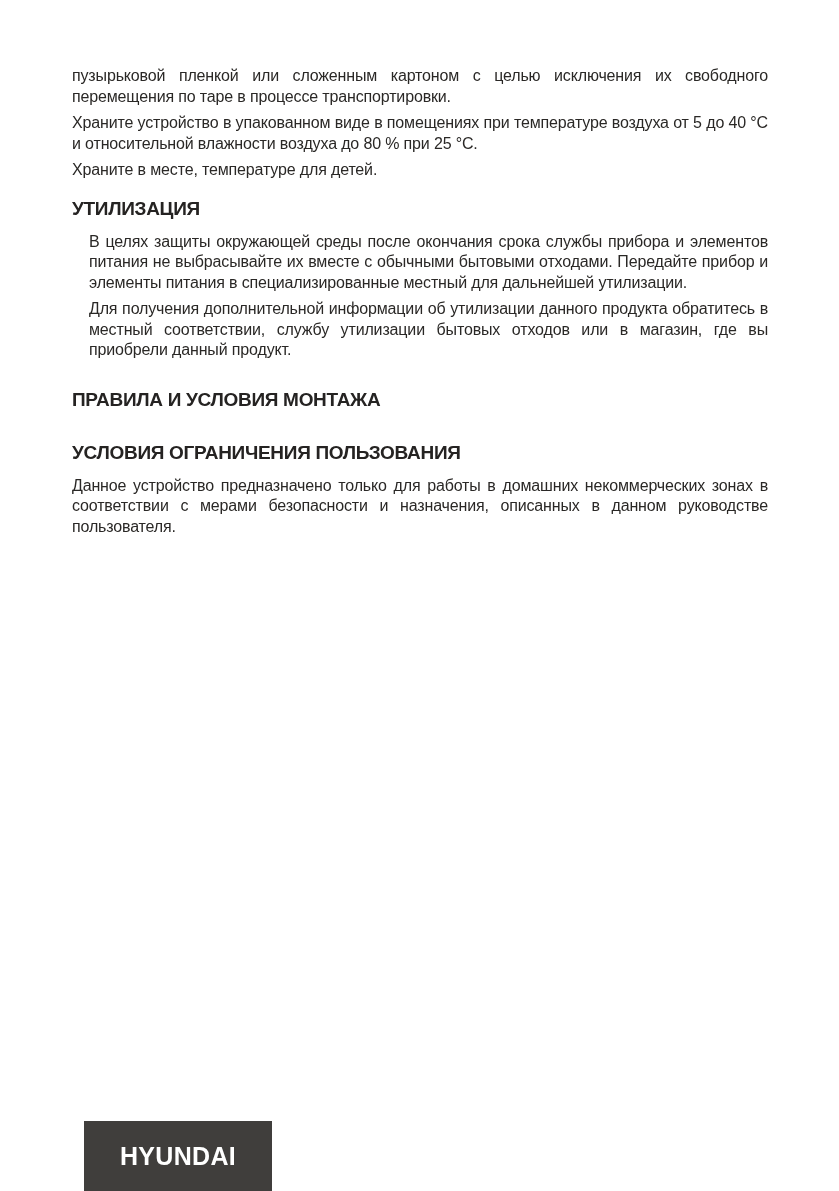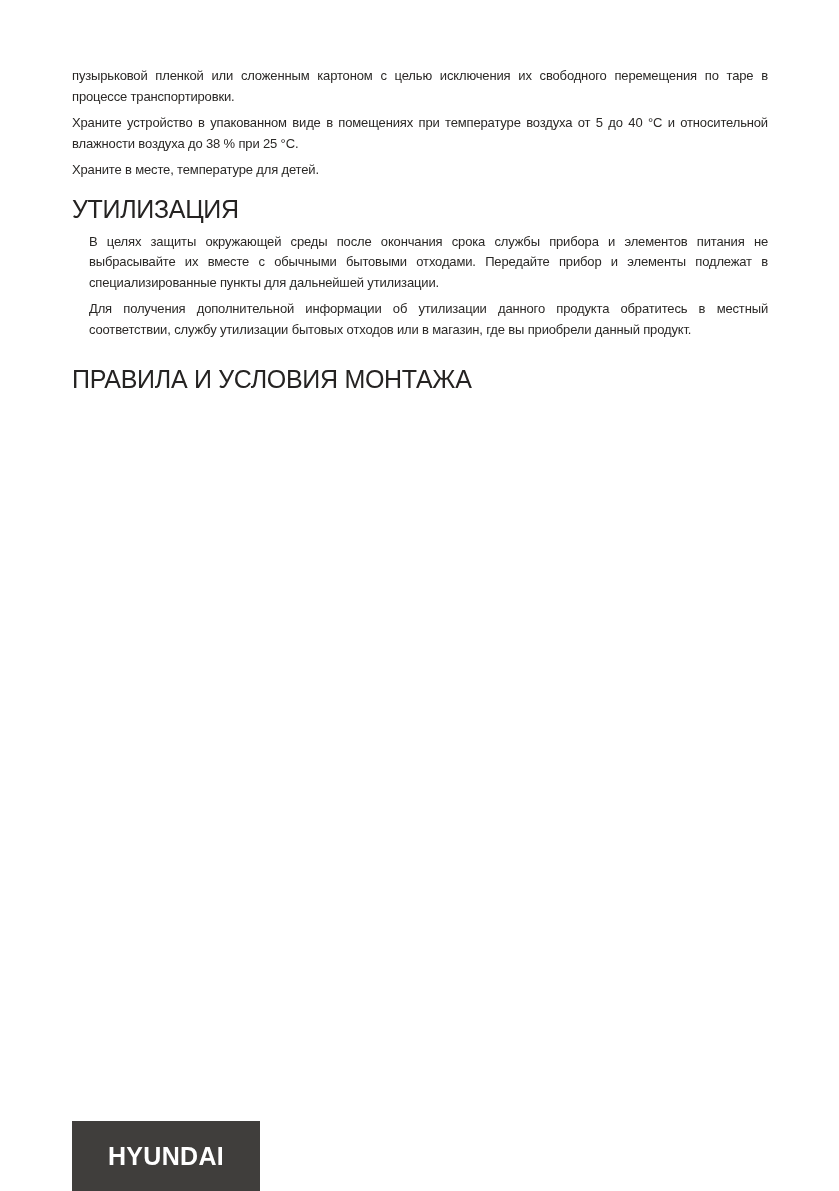--- a/index.html
+++ b/index.html
@@ -2,57 +2,61 @@
 <html><head>
 <meta charset="utf-8">
 <style>
   html, body { margin: 0; padding: 0; background: #ffffff; }
   body {
     width: 839px; height: 1191px; position: relative; overflow: hidden;
     font-family: "Liberation Sans", sans-serif; color: #2a2826;
   }
   .page { position: absolute; left: 72px; top: 66px; width: 696px; }
   p {
-    margin: 0 0 6px 0; font-size: 13px; line-height: 20.5px;
+    margin: 0 0 6px 0; font-size: 16px; line-height: 20.5px;
     text-align: justify; letter-spacing: -0.15px;
   }
   .indent { padding-left: 17px; }
   h2 {
-    margin: 0; font-size: 25px; font-weight: normal; letter-spacing: -0.3px;
+    margin: 0; font-size: 19px; font-weight: bold; letter-spacing: -0.3px;
     color: #252322; line-height: 28px;
   }
   .sec { margin-top: 25px; }
   .sec h2 { margin-bottom: 9px; }
   .logo {
-    position: absolute; left: 72px; top: 1121px; width: 188px; height: 70px;
+    position: absolute; left: 84px; top: 1121px; width: 188px; height: 70px;
     background: #403e3c; color: #ffffff; display: flex; align-items: center;
     justify-content: center; font-weight: bold; font-size: 25px; letter-spacing: 0.3px;
     font-family: "Liberation Sans", sans-serif;
   }
 </style>
 </head>
 <body>
 
 <div class="page">
   <div>
     <p>пузырьковой пленкой или сложенным картоном с целью исключения их свободного перемещения по таре в процессе транспортировки.</p>
-    <p>Храните устройство в упакованном виде в помещениях при температуре воздуха от 5 до 40 °C и относительной влажности воздуха до 38 % при 25 °C.</p>
+    <p>Храните устройство в упакованном виде в помещениях при температуре воздуха от 5 до 40 °C и относительной влажности воздуха до 80 % при 25 °C.</p>
     <p>Храните в месте, температуре для детей.</p>
   </div>
 
   <div class="sec" style="margin-top:14px;">
     <h2>УТИЛИЗАЦИЯ</h2>
-    <p class="indent">В целях защиты окружающей среды после окончания срока службы прибора и элементов питания не выбрасывайте их вместе с обычными бытовыми отходами. Передайте прибор и элементы подлежат в специализированные пункты для дальнейшей утилизации.</p>
+    <p class="indent">В целях защиты окружающей среды после окончания срока службы прибора и элементов питания не выбрасывайте их вместе с обычными бытовыми отходами. Передайте прибор и элементы питания в специализированные местный для дальнейшей утилизации.</p>
     <p class="indent">Для получения дополнительной информации об утилизации данного продукта обратитесь в местный соответствии, службу утилизации бытовых отходов или в магазин, где вы приобрели данный продукт.</p>
   </div>
 
   <div class="sec">
     <h2>ПРАВИЛА И УСЛОВИЯ МОНТАЖА</h2>
   </div>
 
   <div class="sec">
   </div>
 
+  <div class="sec">
+    <h2>УСЛОВИЯ ОГРАНИЧЕНИЯ ПОЛЬЗОВАНИЯ</h2>
+    <p>Данное устройство предназначено только для работы в домашних некоммерческих зонах в соответствии с мерами безопасности и назначения, описанных в данном руководстве пользователя.</p>
+  </div>
 </div>
 
 <div class="logo">
   <span>HYUNDAI</span>
 </div>
 
 </body></html>

